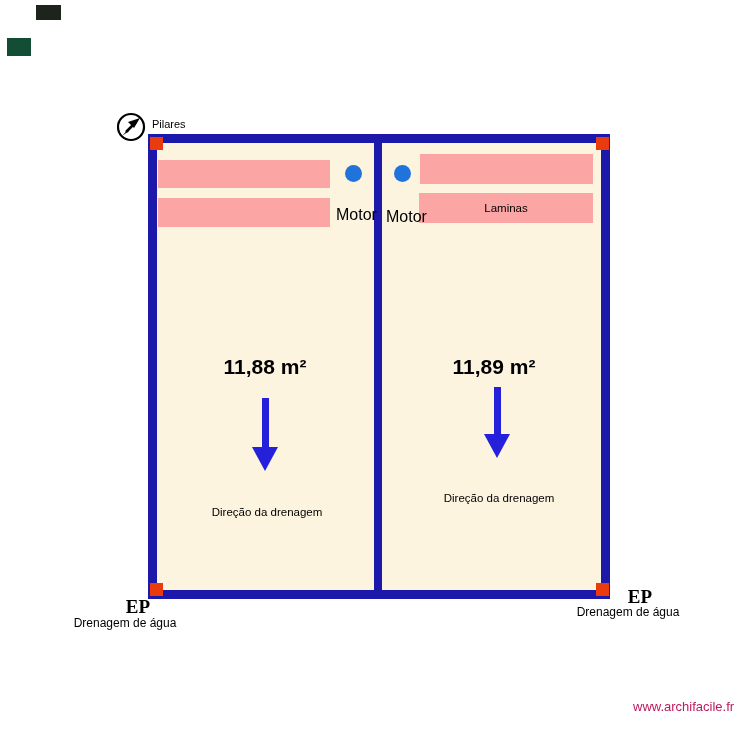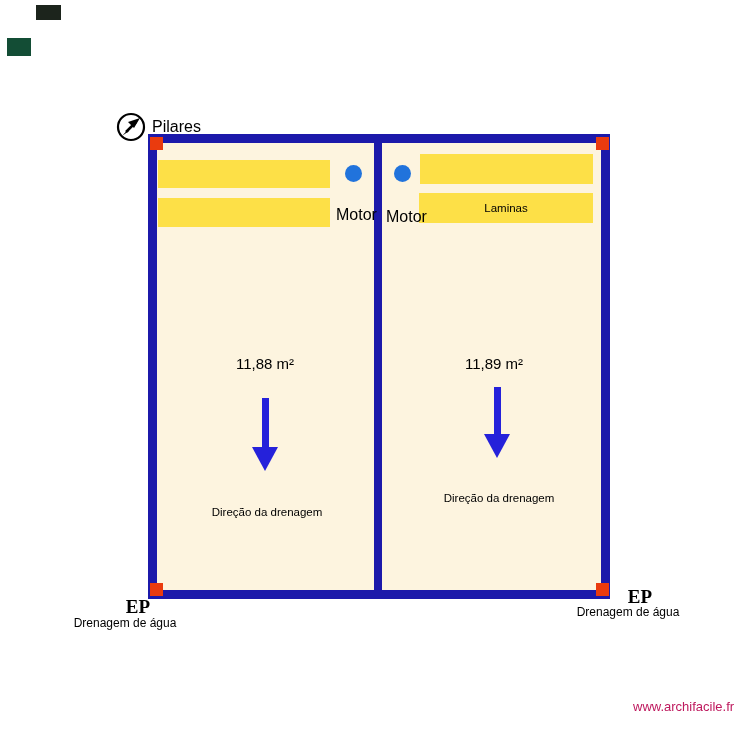--- a/index.html
+++ b/index.html
@@ -8,52 +8,52 @@
     font-family:"Liberation Sans", sans-serif;color:#000;
   }
   .abs{position:absolute;}
 
   
   .swatch1{left:36px;top:5px;width:25px;height:15px;background:#1c241c;}
   .swatch2{left:7px;top:38px;width:24px;height:18px;background:#134d35;}
 
   
   .compass{left:116px;top:112px;width:30px;height:30px;}
-  .pilares{left:152px;top:118px;font-size:16px;text-align:right;}
+  .pilares{left:152px;top:118px;font-size:11px;text-align:right;}
 
   
   .plan{left:148px;top:134px;width:462px;height:465px;box-sizing:border-box;
         background:#fdf4df;border:9px solid #1c19aa;}
   .divider{left:374px;top:143px;width:8px;height:447px;background:#1c19aa;}
 
   
   .pillar{width:13px;height:13px;background:#ea3b0e;}
   .pillar.tl{left:150px;top:137px;}
   .pillar.tr{left:596px;top:137px;}
   .pillar.bl{left:150px;top:583px;}
   .pillar.br{left:596px;top:583px;}
 
   
-  .lamina{background:#fde047;}
+  .lamina{background:#fca5a5;}
   .lam-l1{left:158px;top:160px;width:172px;height:28px;}
   .lam-l2{left:158px;top:198px;width:172px;height:29px;}
   .lam-r1{left:420px;top:154px;width:173px;height:30px;}
   .lam-r2{left:419px;top:193px;width:174px;height:30px;
           display:flex;align-items:center;justify-content:center;font-size:11.5px;}
 
   
   .motor-dot{width:17px;height:17px;border-radius:50%;background:#2173dc;}
   .motor-dot.left{left:345px;top:165px;}
   .motor-dot.right{left:394px;top:165px;}
   .motor-label{font-size:16px;}
   .motor-label.left{left:336px;top:206px;}
   .motor-label.right{left:386px;top:208px;}
 
   
-  .area-label{width:120px;text-align:center;font-size:15px;}
+  .area-label{width:120px;text-align:center;font-size:21px;font-weight:bold;}
   .area-label.left{left:205px;top:355px;}
   .area-label.right{left:434px;top:355px;}
 
   
   .arrow{width:28px;}
   .arrow .shaft{position:absolute;left:10.5px;top:0;width:7px;background:#2521da;}
   .arrow .head{position:absolute;left:1px;width:0;height:0;
                border-left:13px solid transparent;border-right:13px solid transparent;
                border-top:24px solid #2521da;}
   .arrow.left{left:251px;top:398px;height:73px;}

